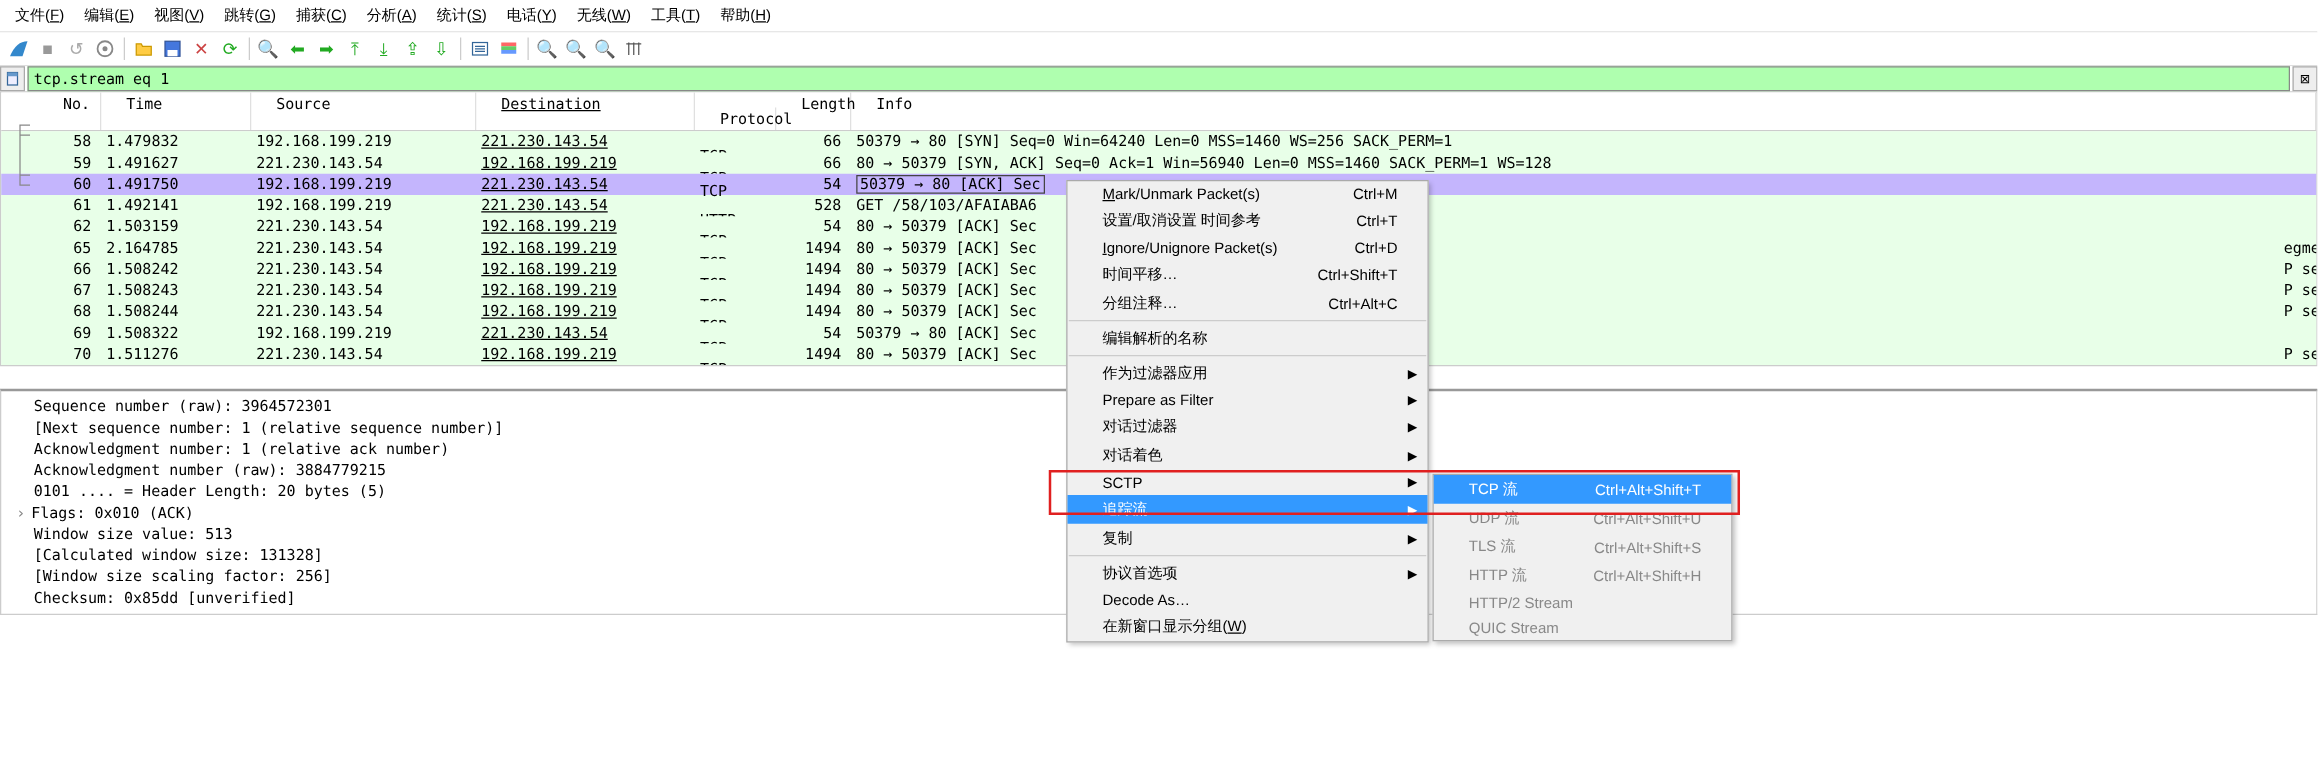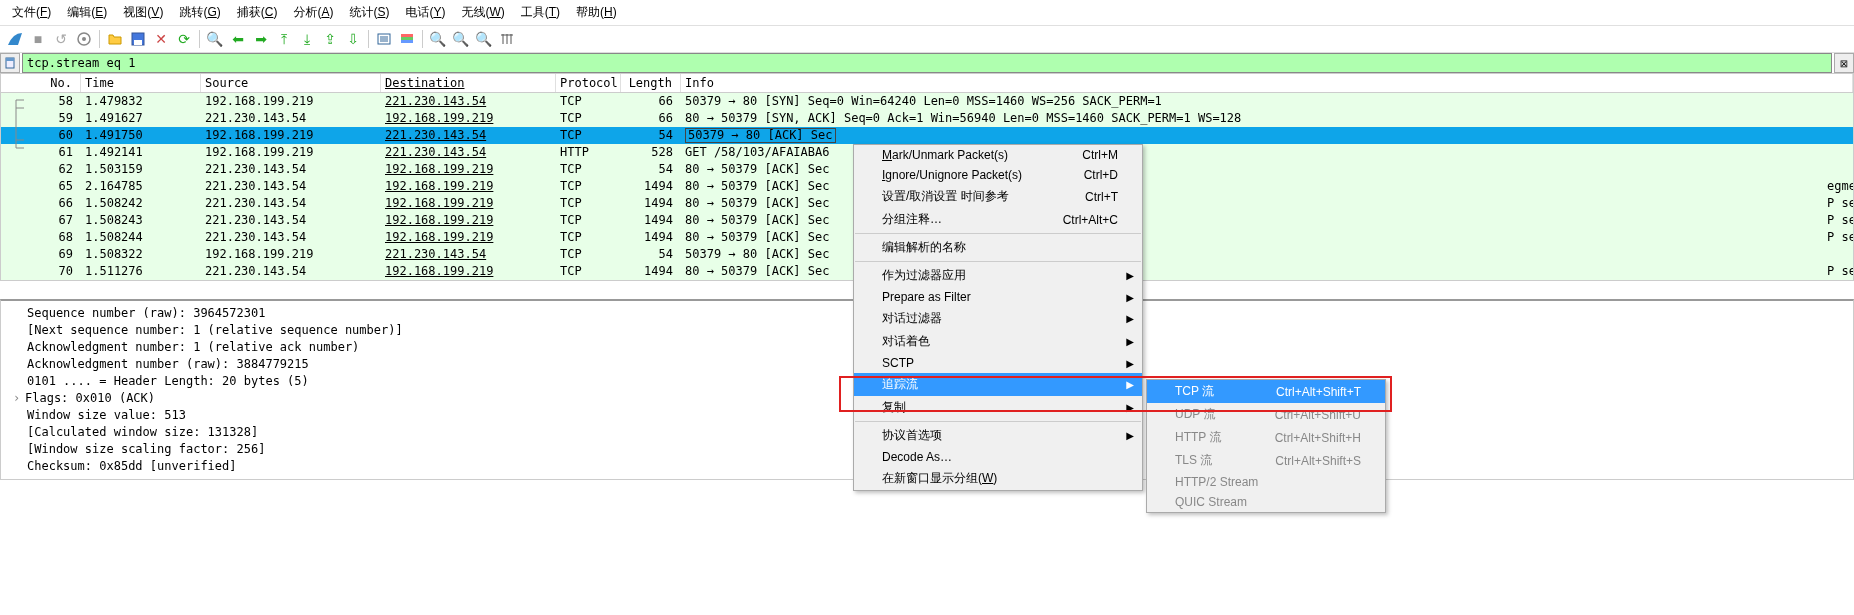--- a/index.html
+++ b/index.html
@@ -9,30 +9,30 @@
   .menubar-item u { text-decoration: underline; }
   .toolbar { display: flex; align-items: center; padding: 2px 4px; background: #fff; border-bottom: 1px solid #ddd; gap: 1px; }
   .tb-btn { width: 22px; height: 22px; display: flex; align-items: center; justify-content: center; font-size: 14px; color: #333; cursor: default; }
   .tb-sep { width: 1px; height: 18px; background: #ccc; margin: 0 3px; }
   .filter-bar { display: flex; align-items: center; padding: 0; background: #fff; }
   .filter-icon { width: 20px; height: 20px; display: flex; align-items: center; justify-content: center; border: 1px solid #aaa; background: #eee; margin-right: 2px; }
   .filter-input { flex: 1; height: 20px; background: #afffaf; border: 1px solid #888; padding: 0 4px; font-family: "Consolas", monospace; font-size: 12px; }
   .filter-close { width: 20px; height: 20px; display: flex; align-items: center; justify-content: center; border: 1px solid #aaa; background: #eee; margin-left: 2px; font-size: 10px; }
   .packet-list { border: 1px solid #ccc; background: #fff; }
   .pl-header { display: flex; background: #fff; border-bottom: 1px solid #ccc; font-size: 12px; font-family: "Consolas", monospace; }
-  .pl-header > div { padding: 2px 4px; border-right: 1px solid #e0e0e0; }
+  .pl-header > div { padding: 2px 20px; border-right: 1px solid #e0e0e0; }
   .pl-body { background: #e8ffe8; }
   .pl-row { display: flex; font-family: "Consolas", monospace; font-size: 12px; padding: 0; height: 17px; line-height: 17px; }
-  .pl-row.selected { background: #0ea5e9; }
+  .pl-row.selected { background: #c4b5fd; align-items: center; }
   .pl-row > div { padding: 0 4px; overflow: hidden; white-space: nowrap; }
   .col-no { width: 80px; text-align: right; padding-right: 8px !important; }
   .col-time { width: 120px; }
   .col-src { width: 180px; }
   .col-dst { width: 175px; text-decoration: underline; }
-  .col-proto { width: 65px; }
+  .col-proto { width: 65px; margin-top: 12px; }
   .col-len { width: 60px; text-align: right; padding-right: 8px !important; }
   .col-info { flex: 1; }
   .info-box { display: inline-block; border: 1px solid #444; padding: 0 2px; height: 15px; line-height: 13px; }
   .bracket-guide { position: absolute; left: 10px; top: 98px; width: 16px; height: 60px; pointer-events: none; }
   .details-pane { border: 1px solid #ccc; border-top: 2px solid #999; margin-top: 18px; font-family: "Consolas", monospace; font-size: 12px; padding: 4px 2px 4px 26px; line-height: 17px; }
   .details-pane .expander { margin-left: -14px; display: inline-block; width: 12px; color: #888; }
   .context-menu { position: absolute; background: #f0f0f0; border: 1px solid #aaa; box-shadow: 2px 2px 4px rgba(0,0,0,0.25); font-size: 12px; min-width: 290px; z-index: 100; }
   .cm-item { display: flex; align-items: center; padding: 3px 24px 3px 28px; cursor: default; position: relative; }
   .cm-item.highlighted { background: #3399ff; color: #fff; padding-left: 28px; }
   .cm-item .shortcut { margin-left: auto; padding-left: 24px; }
@@ -265,26 +265,30 @@
     <div>[Window size scaling factor: 256]</div>
     <div>Checksum: 0x85dd [unverified]</div>
   </div>
 
 <div class="context-menu" id="ctx-menu" style="left:853px; top:144px;">
     <div class="cm-item">
       <span><u>M</u>ark/Unmark Packet(s)</span>
       <span class="shortcut">Ctrl+M</span>
     </div>
     <div class="cm-item">
+      <span>设置/取消设置 时间参考</span>
+      <span class="shortcut">Ctrl+T</span>
+    </div>
+    <div class="cm-item">
       <span><u>I</u>gnore/Unignore Packet(s)</span>
       <span class="shortcut">Ctrl+D</span>
     </div>
     <div class="cm-item">
-      <span>设置/取消设置 时间参考</span>
-      <span class="shortcut">Ctrl+T</span>
+      <span>时间平移…</span>
+      <span class="shortcut">Ctrl+Shift+T</span>
     </div>
     <div class="cm-item">
       <span>分组注释…</span>
       <span class="shortcut">Ctrl+Alt+C</span>
     </div>
     <div class="cm-sep"></div>
     <div class="cm-item">
       <span>编辑解析的名称</span>
     </div>
     <div class="cm-sep"></div>
@@ -332,28 +336,28 @@
 <div class="submenu" id="sub-menu" style="left:1146px; top:379px;">
     <div class="cm-item highlighted">
       <span>TCP 流</span>
       <span class="shortcut">Ctrl+Alt+Shift+T</span>
     </div>
     <div class="cm-item disabled">
       <span>UDP 流</span>
       <span class="shortcut">Ctrl+Alt+Shift+U</span>
     </div>
     <div class="cm-item disabled">
+      <span>TLS 流</span>
+      <span class="shortcut">Ctrl+Alt+Shift+S</span>
+    </div>
+    <div class="cm-item disabled">
       <span>HTTP 流</span>
       <span class="shortcut">Ctrl+Alt+Shift+H</span>
     </div>
     <div class="cm-item disabled">
-      <span>TLS 流</span>
-      <span class="shortcut">Ctrl+Alt+Shift+S</span>
-    </div>
-    <div class="cm-item disabled">
       <span>HTTP/2 Stream</span>
     </div>
     <div class="cm-item disabled">
       <span>QUIC Stream</span>
     </div>
   </div>
 
 <div class="highlight-box" style="left:839px; top:376px; width:553px; height:36px;"></div>
 
 </body></html>

